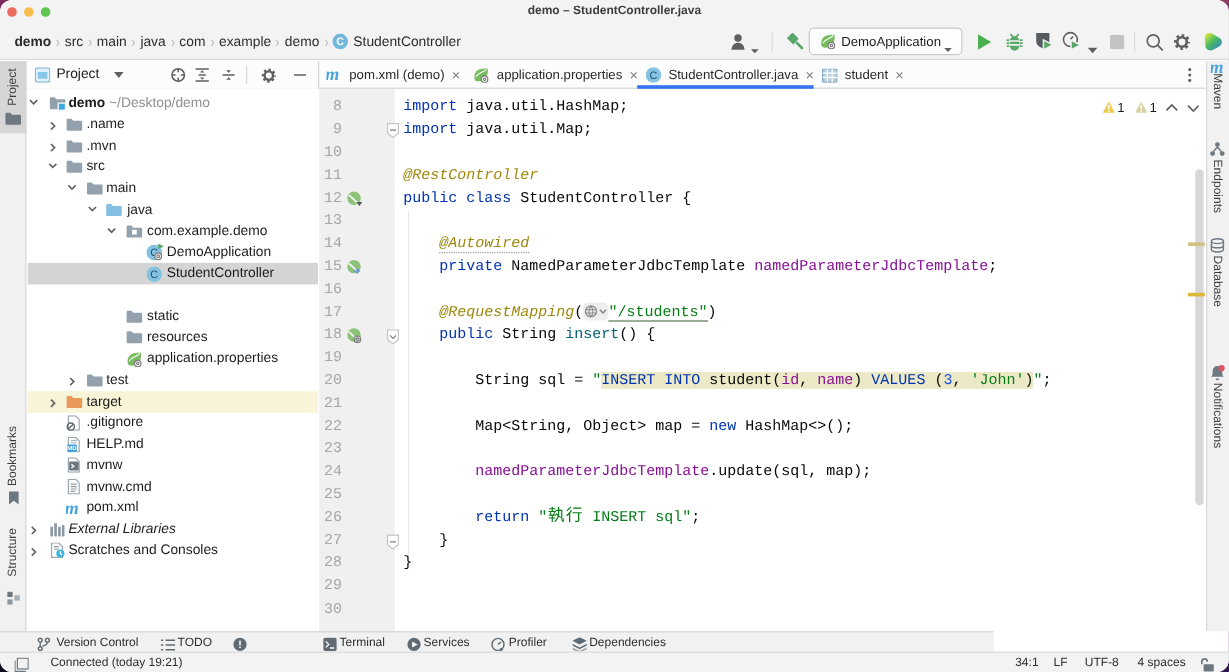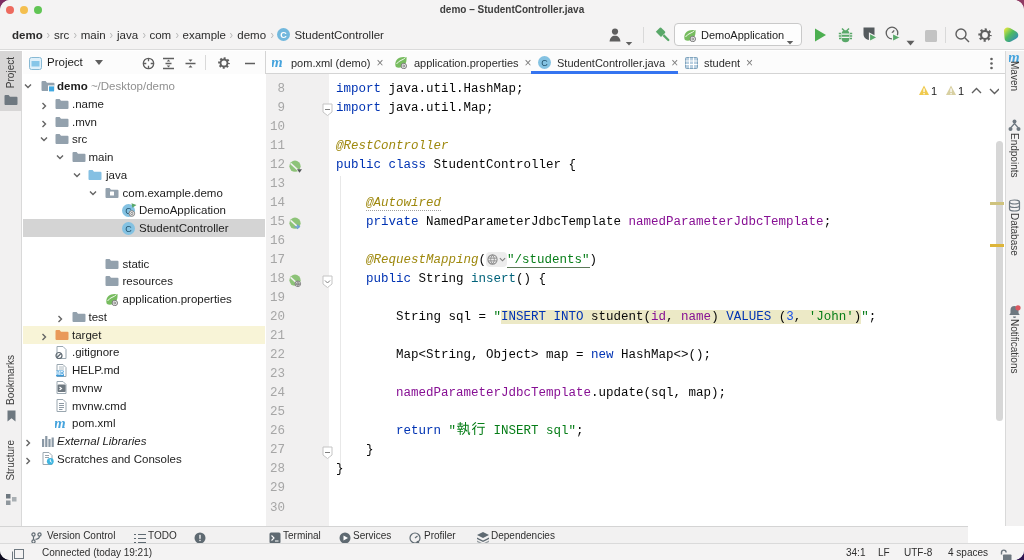--- a/index.html
+++ b/index.html
@@ -36,21 +36,21 @@
 .k { color:#0033b3; } .s { color:#067d17; } .a { color:#9e880d;font-style:italic; } .f { color:#871094; }
 .m { color:#00627a;margin-top:48px; } .n { color:#1750eb; }
 .inj { background:#ece9c6; }
 .hintpill { display:inline-flex; align-items:center; justify-content:center; gap:1px; width:21px; height:15px; background:#ededed; border-radius:4px; vertical-align:-2px; }
 .cjk { display:inline-block; width:15px; height:14px; vertical-align:-2px; }
 
 .tabbar { position:absolute; left:266px; top:51px; width:734px; height:23px; background:#fcfcfc; border-bottom:1px solid #d4d4d4; }
 .tabband { position:absolute; left:23px; top:51px; width:982px; height:23px; background:#fcfcfc; border-bottom:1px solid #d4d4d4; }
 .tab { position:absolute; top:0; height:23px; display:flex; align-items:center; font-size:11px; color:#2b2b2b; white-space:nowrap; }
 
-.twbar { position:absolute; left:0; top:526px; width:968px; height:17px; background:#f2f1f1; border-top:1px solid #d4d4d4;padding-left:48px; }
+.twbar { position:absolute; left:0; top:526px; width:828px; height:17px; background:#f2f1f1; border-top:1px solid #d4d4d4;padding-left:48px; }
 .statusbar { position:absolute; left:0; top:543px; width:1024px; height:17px; background:#f4f3f3; border-top:1px solid #dadada; }
 </style>
 </head>
 <body>
 <div class="corner" style="left:0;top:0;background:#7d2c62;"></div>
 <div class="corner" style="right:0;top:0;background:#8f3a63;"></div>
 <div class="corner" style="left:0;bottom:0;background:#0d0b1e;"></div>
 <div class="corner" style="right:0;bottom:0;background:#2e1450;"></div>
 <div class="win">
 

